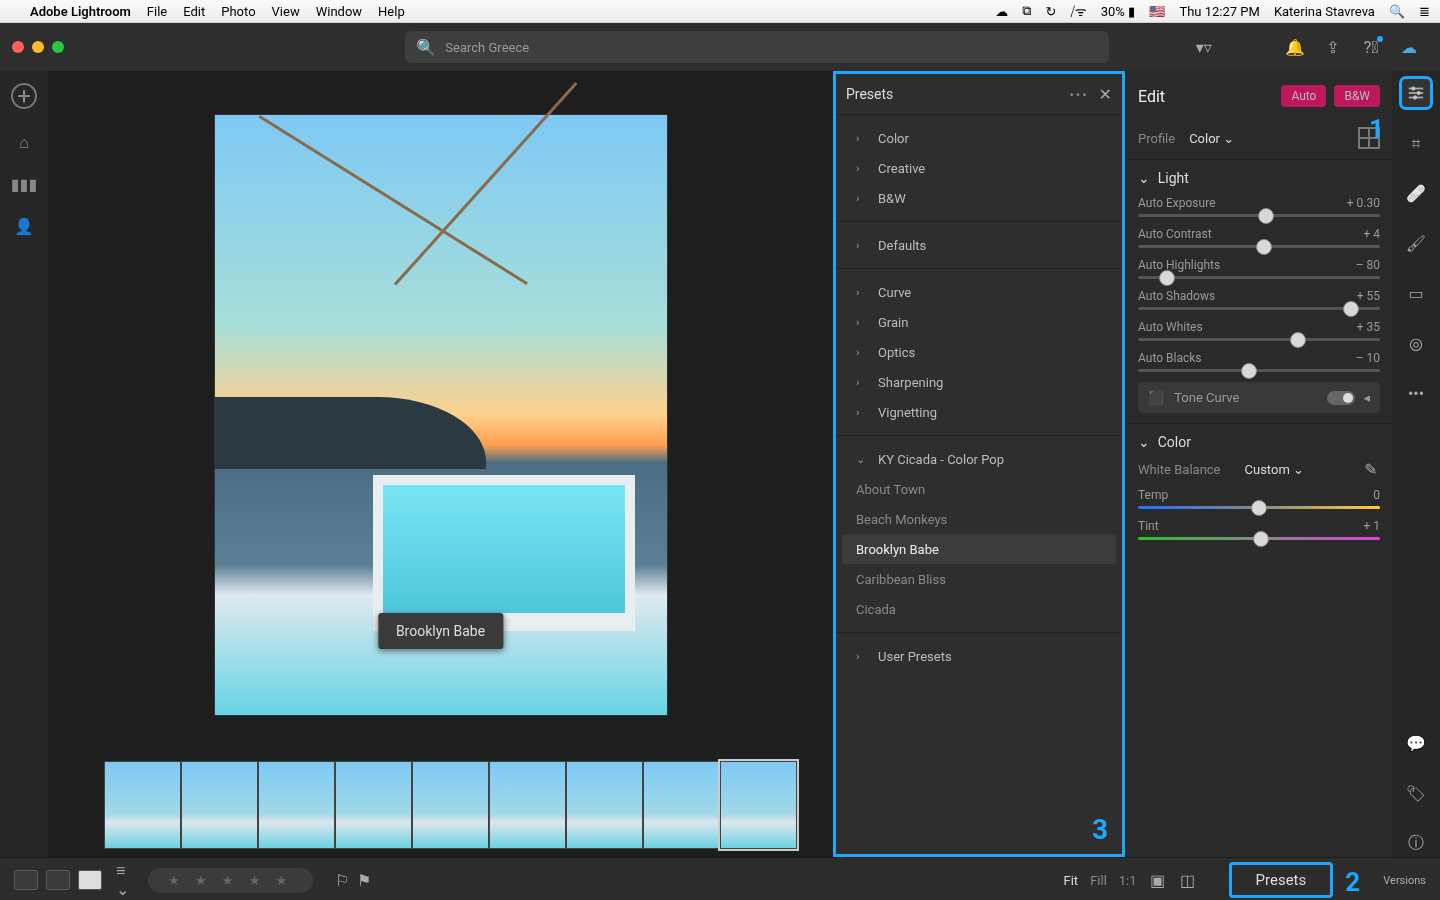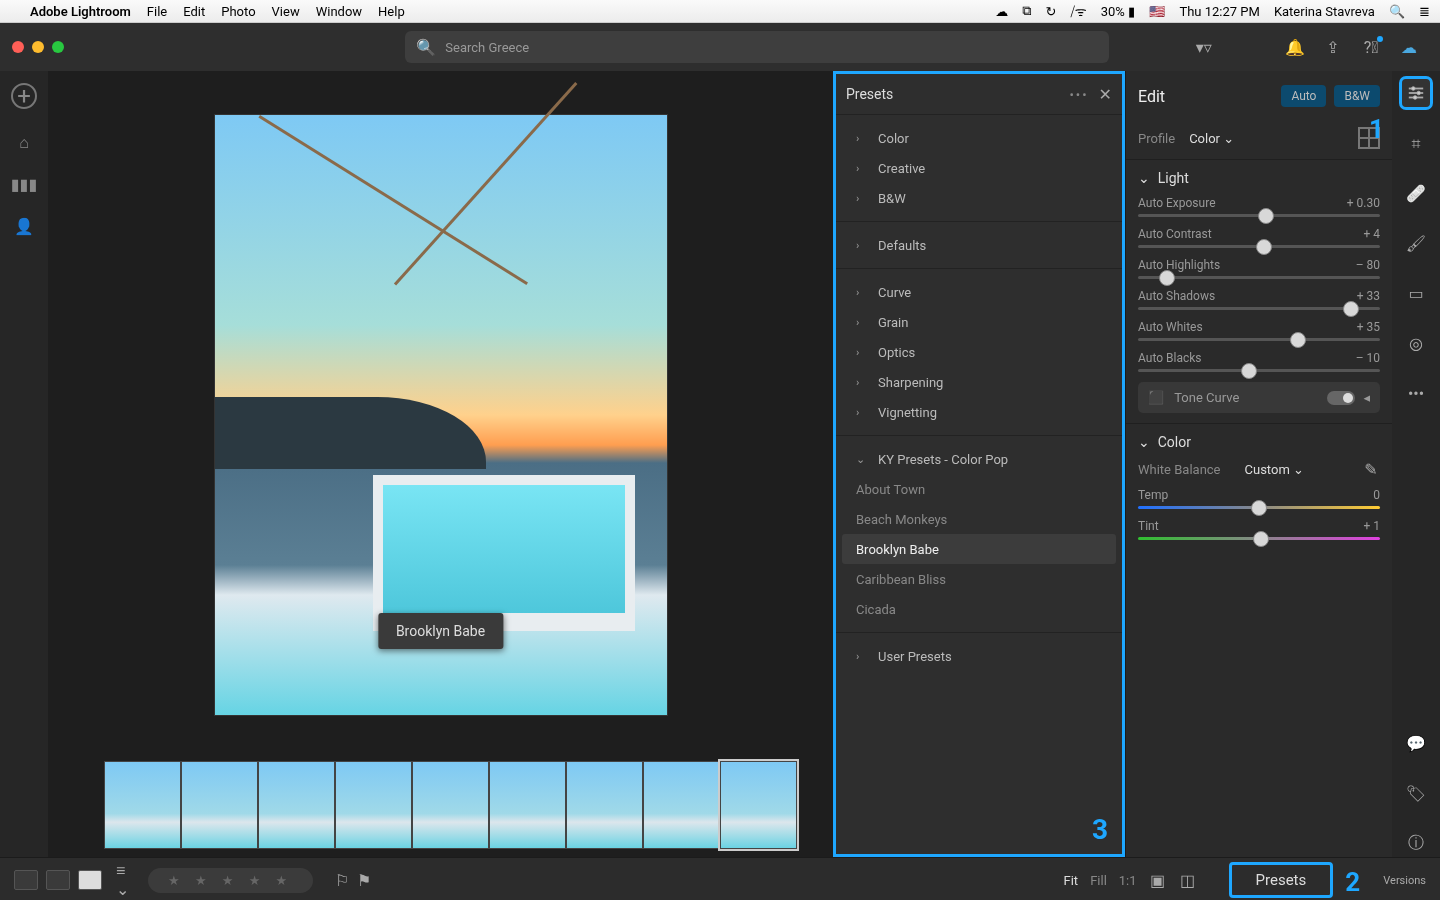--- a/index.html
+++ b/index.html
@@ -42,21 +42,21 @@
 .pgroup{padding:8px 0;border-bottom:1px solid #222}
 .prow{height:30px;display:flex;align-items:center;padding:0 10px 0 20px;color:#bbb;cursor:pointer}
 .prow .chev{width:14px;font-size:11px;color:#999;margin-right:8px}
 .pitem{height:30px;display:flex;align-items:center;padding:0 10px 0 20px;color:#888;cursor:pointer}
 .pitem.sel{background:#3c3c3c;color:#eee;border-radius:3px;margin:0 6px;padding-left:14px}
 .num3{position:absolute;bottom:8px;right:14px;color:#1ea7ff;font-size:28px;font-weight:700}
 
 .editpane{width:266px;background:#2a2a2a;border-left:1px solid #1a1a1a;display:flex;flex-direction:column;overflow-y:hidden}
 .edithdr{display:flex;align-items:center;padding:14px 12px 10px;gap:8px}
 .edithdr .etitle{font-size:16px;color:#eee}
-.pillbtn{margin-left:auto;background:#0c4a6e;color:#bbb;border-radius:4px;padding:4px 10px;font-size:12px;cursor:pointer}
+.pillbtn{margin-left:auto;background:#be185d;color:#bbb;border-radius:4px;padding:4px 10px;font-size:12px;cursor:pointer}
 .pillbtn+.pillbtn{margin-left:6px}
 .proflrow{display:flex;align-items:center;padding:10px 12px;gap:8px;color:#888}
 .proflrow .val{color:#ddd;margin-left:6px}
 .proflrow .grid{margin-left:auto;width:20px;height:20px;border:1px solid #777;display:grid;grid-template:1fr 1fr/1fr 1fr;cursor:pointer}
 .proflrow .grid div{border:1px solid #777}
 .section{border-top:1px solid #1f1f1f;padding:10px 12px}
 .sechdr{display:flex;align-items:center;gap:8px;color:#ddd;font-size:14px;margin-bottom:10px;cursor:pointer}
 .sld{margin:6px 0 10px}
 .sld .row{display:flex;justify-content:space-between;color:#999;font-size:12px;margin-bottom:4px}
 .sld .track{height:3px;background:#555;border-radius:2px;position:relative}
@@ -209,21 +209,21 @@
           <span>Sharpening</span>
         </div>
         <div class="prow">
           <span class="chev">›</span>
           <span>Vignetting</span>
         </div>
       </div>
     <div class="pgroup" id="pgExp">
         <div class="prow">
           <span class="chev">⌄</span>
-          <span>KY Presets - Color Pop</span>
+          <span>KY Cicada - Color Pop</span>
         </div>
         <div class="pitem">About Town</div>
         <div class="pitem">Beach Monkeys</div>
         <div class="pitem sel">Brooklyn Babe</div>
         <div class="pitem">Caribbean Bliss</div>
         <div class="pitem">Cicada</div>
       </div>
     <div class="pgroup" id="pg4" style="border-bottom:none">
         <div class="prow">
           <span class="chev">›</span>
@@ -278,21 +278,21 @@
               <span>Auto Highlights</span>
               <span>– 80</span>
             </div>
             <div class="track">
               <div class="knob" style="left:12%"></div>
             </div>
           </div>
           <div class="sld">
             <div class="row">
               <span>Auto Shadows</span>
-              <span>+ 33</span>
+              <span>+ 55</span>
             </div>
             <div class="track">
               <div class="knob" style="left:88%"></div>
             </div>
           </div>
           <div class="sld">
             <div class="row">
               <span>Auto Whites</span>
               <span>+ 35</span>
             </div>

